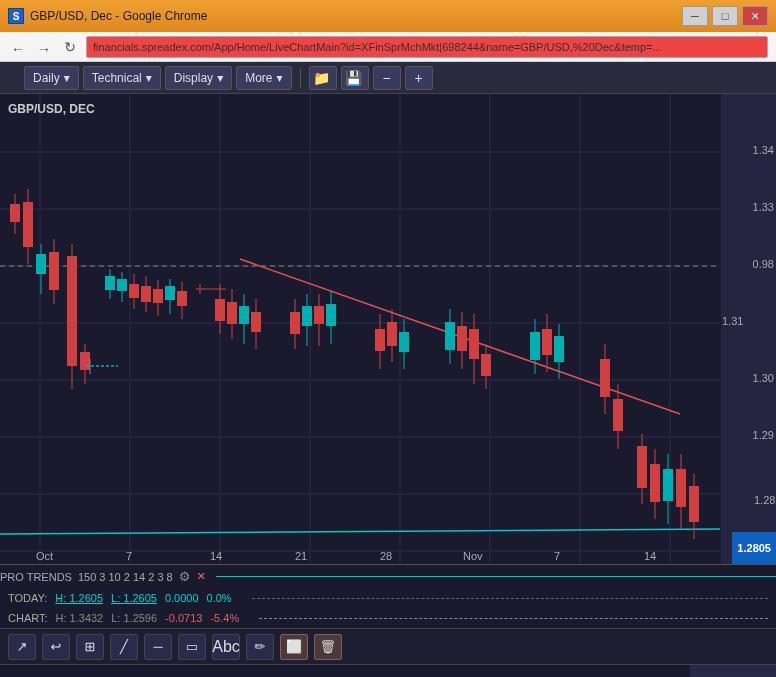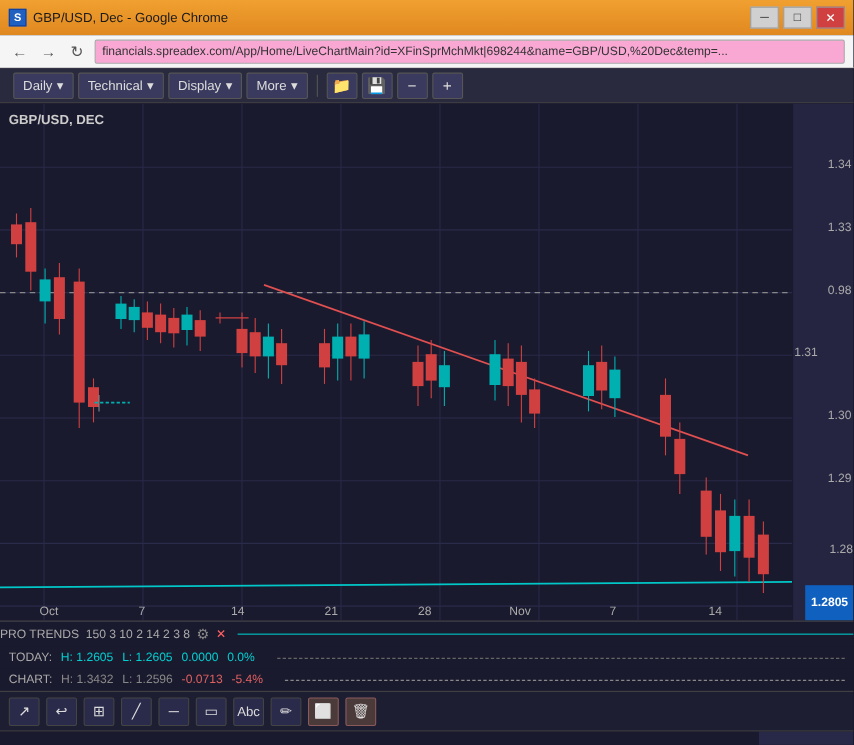--- a/index.html
+++ b/index.html
@@ -25,29 +25,29 @@
     .address-bar {
       height: 30px;
       background: #f5f5f5;
       display: flex;
       align-items: center;
       padding: 0 8px;
       gap: 6px;
       border-bottom: 1px solid #ccc;
     }
     .nav-btn { width: 20px; height: 20px; background: none; border: none; cursor: pointer; display: flex; align-items: center; justify-content: center; font-size: 14px; color: #555; }
-    .address-input { flex: 1; height: 22px; border: 1px solid #aaa; padding: 0 6px; font-size: 11px; color: #333; background: #f9a8d4; border-radius: 2px; }
+    .address-input { flex: 1; height: 22px; border: 1px solid #aaa; padding: 0 6px; font-size: 11px; color: #333; background: #ef4444; border-radius: 2px; }
 
     
     .toolbar {
       height: 32px;
       background: #2a2a3e;
       display: flex;
       align-items: center;
-      padding: 0 12px;
+      padding: 0 24px;
       gap: 4px;
       border-bottom: 1px solid #444;
     }
     .toolbar-btn {
       height: 24px;
       padding: 0 8px;
       background: #3a3a5e;
       border: 1px solid #555;
       color: #ddd;
       font-size: 12px;
@@ -169,21 +169,21 @@
 
     .highlight-box {
       position: absolute;
       right: 0;
       top: 0;
       width: 55px;
       height: 100%;
       background: rgba(100,100,180,0.15);
     }
 
-    .today-val { color: #00d0d0; }
+    .today-val { color: #00d0d0; text-decoration: underline; }
     .chart-val { color: #888; }
     .zero-val { color: #00d0d0; }
     .pct-val { color: #00d0d0; text-align: right; }
     .neg-val { color: #e06060; }
     .negpct-val { color: #e06060; }
   </style>
 </head>
 <body>
 
 <div class="title-bar">
@@ -427,21 +427,21 @@
   <span style="margin-left:12px; color:#666; font-size:11px; flex:1; border-top:1px dashed #888; height:1px; vertical-align:middle; display:inline-block;"></span>
 </div>
 
 <div class="drawing-toolbar">
   <div class="draw-btn">↗</div>
   <div class="draw-btn">↩</div>
   <div class="draw-btn">⊞</div>
   <div class="draw-btn">╱</div>
   <div class="draw-btn">─</div>
   <div class="draw-btn">▭</div>
-  <div class="draw-btn" style="font-size:12px;">Abc</div>
+  <div class="draw-btn" style="font-size:16px;">Abc</div>
   <div class="draw-btn">✏</div>
   <div class="draw-btn" style="background:#4a3a3a; border-color:#8a5a5a;">⬜</div>
   <div class="draw-btn" style="background:#4a3a3a; border-color:#8a5a5a;">🗑</div>
 </div>
 
 <div class="mini-chart">
   <svg width="776" height="55">
 
     <rect width="776" height="55" fill="#1a1a2e"></rect>
 

